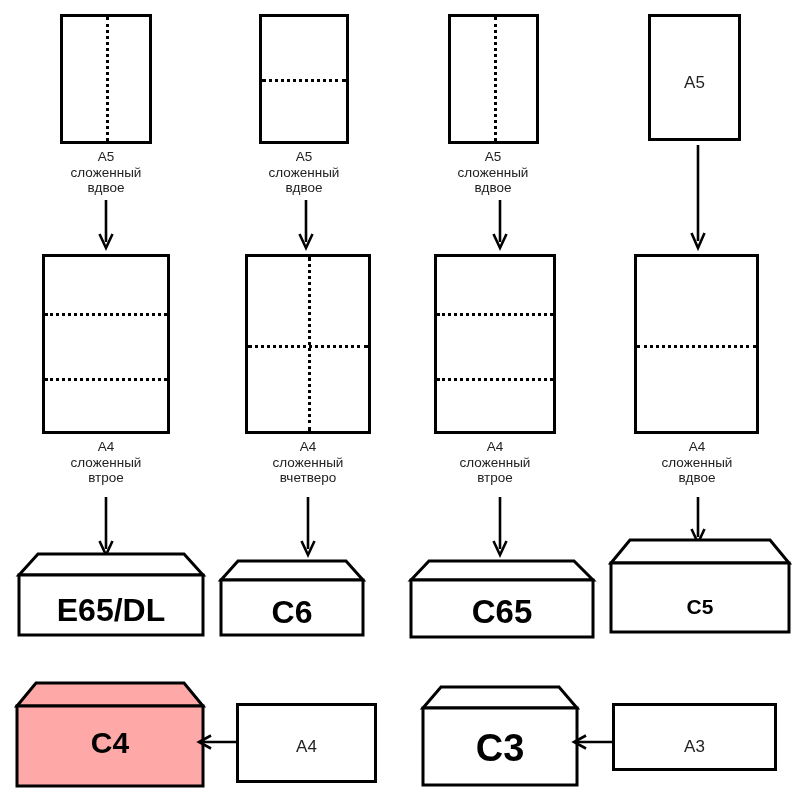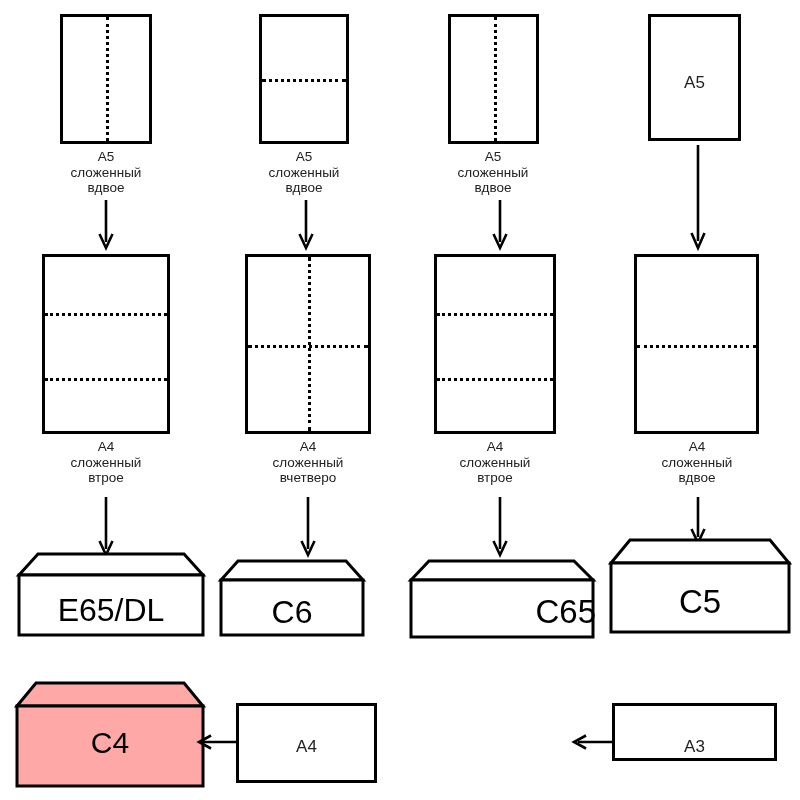--- a/index.html
+++ b/index.html
@@ -47,21 +47,21 @@
     position:absolute;
     height:18px;
   }
   .envelope{
     position:absolute;
   }
   .env-label{
     position:absolute;
     left:0;right:0;
     text-align:center;
-    font-weight:normal;
+    font-weight:bold;
     color:#000;
     pointer-events:none;
   }
   svg{display:block;overflow:visible;}
 </style>
 </head>
 <body>
 
 <div id="stage">
 
@@ -160,21 +160,21 @@
       <line x1="10" y1="0" x2="10" y2="52" stroke="#000" stroke-width="2.6"></line>
       <path d="M3.5,44 L10,58 L16.5,44" fill="none" stroke="#000" stroke-width="2.6"></path>
     </svg>
   </div>
 
   <div class="envelope" style="left:408px;top:555px;">
     <svg width="188" height="85" viewBox="0 0 188 85">
       <polygon points="3,25 21,6 166,6 185,25" fill="#ffffff" stroke="#000" stroke-width="3" stroke-linejoin="miter"></polygon>
       <rect x="3" y="25" width="182" height="57" fill="#ffffff" stroke="#000" stroke-width="3"></rect>
     </svg>
-    <div class="env-label" style="top:38px;font-size:33px;text-align:right;">C65</div>
+    <div class="env-label" style="top:38px;font-size:33px;">C65</div>
   </div>
 
   <div class="paper" style="left:648px;top:14px;width:93px;height:127px;">
     <div class="inner-label" style="top:56px;">A5</div>
   </div>
   <div class="arrow-down" style="left:688px;top:145px;">
     <svg width="20" height="105" viewBox="0 0 20 105">
       <line x1="10" y1="0" x2="10" y2="96" stroke="#000" stroke-width="2.6"></line>
       <path d="M3.5,88 L10,103 L16.5,88" fill="none" stroke="#000" stroke-width="2.6"></path>
     </svg>
@@ -191,21 +191,21 @@
       <line x1="10" y1="0" x2="10" y2="40" stroke="#000" stroke-width="2.6"></line>
       <path d="M3.5,32 L10,46 L16.5,32" fill="none" stroke="#000" stroke-width="2.6"></path>
     </svg>
   </div>
 
   <div class="envelope" style="left:608px;top:533px;">
     <svg width="184" height="102" viewBox="0 0 184 102">
       <polygon points="3,30 22,7 162,7 181,30" fill="#ffffff" stroke="#000" stroke-width="3" stroke-linejoin="miter"></polygon>
       <rect x="3" y="30" width="178" height="69" fill="#ffffff" stroke="#000" stroke-width="3"></rect>
     </svg>
-    <div class="env-label" style="top:50px;font-size:33px;">C5</div>
+    <div class="env-label" style="top:62px;font-size:21px;">C5</div>
   </div>
 
   <div class="envelope" style="left:14px;top:678px;">
     <svg width="192" height="112" viewBox="0 0 192 112">
       <polygon points="3,28 22,5 170,5 189,28" fill="#FFA8A8" stroke="#000" stroke-width="3" stroke-linejoin="miter"></polygon>
       <rect x="3" y="28" width="186" height="80" fill="#FFA8A8" stroke="#000" stroke-width="3"></rect>
     </svg>
     <div class="env-label" style="top:48px;font-size:30px;">C4</div>
   </div>
 
@@ -213,25 +213,32 @@
     <svg width="40" height="18" viewBox="0 0 40 18">
       <line x1="40" y1="9" x2="6" y2="9" stroke="#000" stroke-width="2.6"></line>
       <path d="M14,2.5 L2,9 L14,15.5" fill="none" stroke="#000" stroke-width="2.6"></path>
     </svg>
   </div>
 
   <div class="paper" style="left:236px;top:703px;width:141px;height:80px;">
     <div class="inner-label" style="top:31px;">A4</div>
   </div>
 
+  <div class="envelope" style="left:420px;top:682px;">
+    <svg width="160" height="106" viewBox="0 0 160 106">
+      <polygon points="3,26 21,5 139,5 157,26" fill="#ffffff" stroke="#000" stroke-width="3" stroke-linejoin="miter"></polygon>
+      <rect x="3" y="26" width="154" height="77" fill="#ffffff" stroke="#000" stroke-width="3"></rect>
+    </svg>
+    <div class="env-label" style="top:45px;font-size:38px;">C3</div>
+  </div>
 
   <div class="arrow-left" style="left:572px;top:733px;">
     <svg width="40" height="18" viewBox="0 0 40 18">
       <line x1="40" y1="9" x2="6" y2="9" stroke="#000" stroke-width="2.6"></line>
       <path d="M14,2.5 L2,9 L14,15.5" fill="none" stroke="#000" stroke-width="2.6"></path>
     </svg>
   </div>
 
-  <div class="paper" style="left:612px;top:703px;width:165px;height:58px;">
+  <div class="paper" style="left:612px;top:703px;width:165px;height:68px;">
     <div class="inner-label" style="top:31px;">A3</div>
   </div>
 
 </div>
 
 </body></html>

